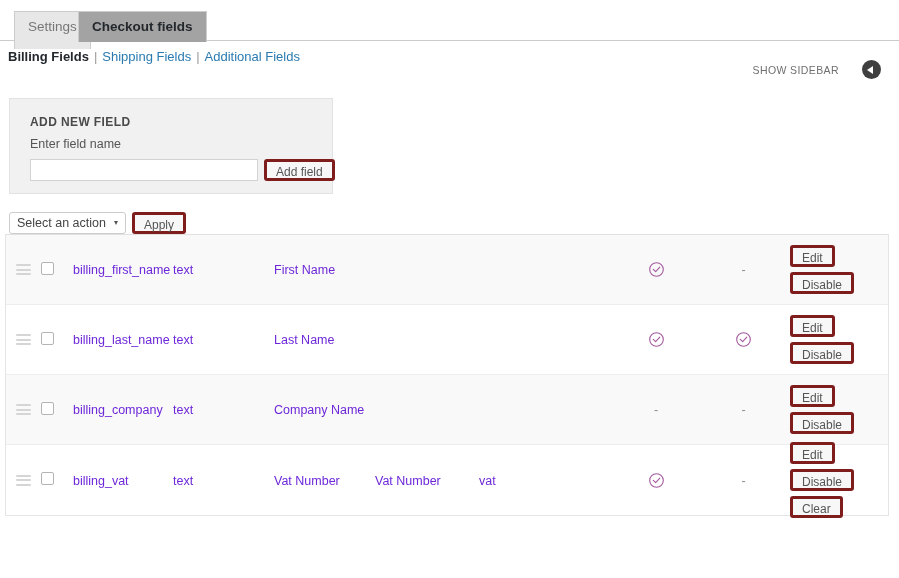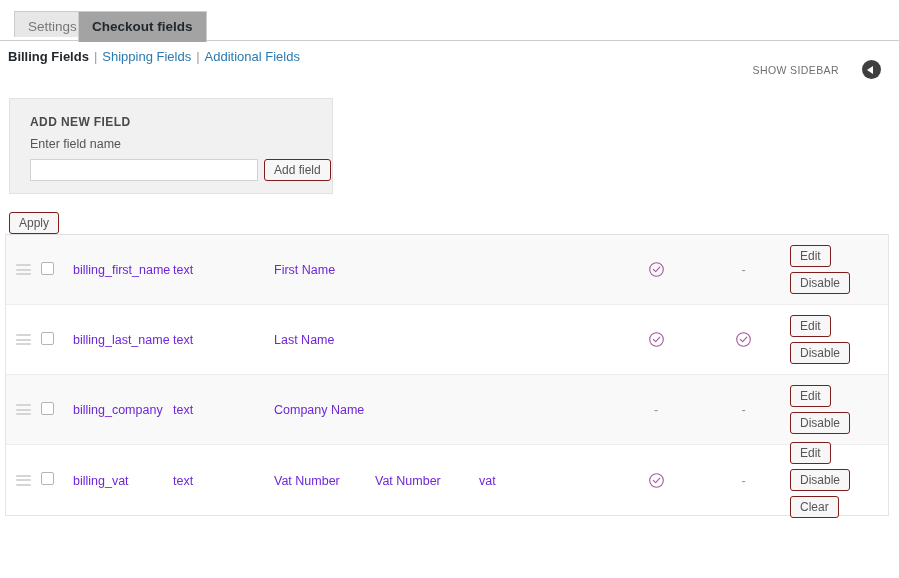--- a/index.html
+++ b/index.html
@@ -23,21 +23,21 @@
     left: 0;
     top: 11px;
     width: 899px;
     height: 30px;
     border-bottom: 1px solid #cccccc;
     box-sizing: border-box;
   }
   .tab {
     position: absolute;
     top: 0;
-    height: 26px;
+    height: 38px;
     line-height: 29px;
     padding: 0 13px;
     box-sizing: border-box;
     border: 1px solid #cccccc;
     border-bottom: none;
     font-size: 13.5px;
     color: #777777;
     background: #e7e7e7;
     white-space: nowrap;
   }
@@ -150,21 +150,21 @@
     font-size: 12.5px;
     color: #444444;
     padding: 0 5px;
     outline: none;
   }
   .btn {
     font-family: "Liberation Sans", sans-serif;
     font-size: 12px;
     color: #555555;
     background: #f7f7f7;
-    border: 1px solid #7f1d1d;
+    border: 3px solid #7f1d1d;
     border-radius: 3px;
     padding: 0 9px;
     height: 22px;
     line-height: 20px;
     box-sizing: border-box;
     cursor: pointer;
     white-space: nowrap;
   }
 
   
@@ -334,20 +334,24 @@
 <div class="panel">
   <div class="panel-title">ADD NEW FIELD</div>
   <div class="panel-sub">Enter field name</div>
   <div class="field-row">
     <input class="field-input" type="text" value="" style="">
     <button class="btn">Add field</button>
   </div>
 </div>
 
 <div class="actionbar">
+  <div class="select-box">
+    <span>Select an action</span>
+    <span class="caret">▾</span>
+  </div>
   <button class="btn">Apply</button>
 </div>
 
 <div class="tbl">
 
 
   <div id="tbody">
       <div class="trow body alt">
         <div class="cell c-handle">
           <span class="handle">

